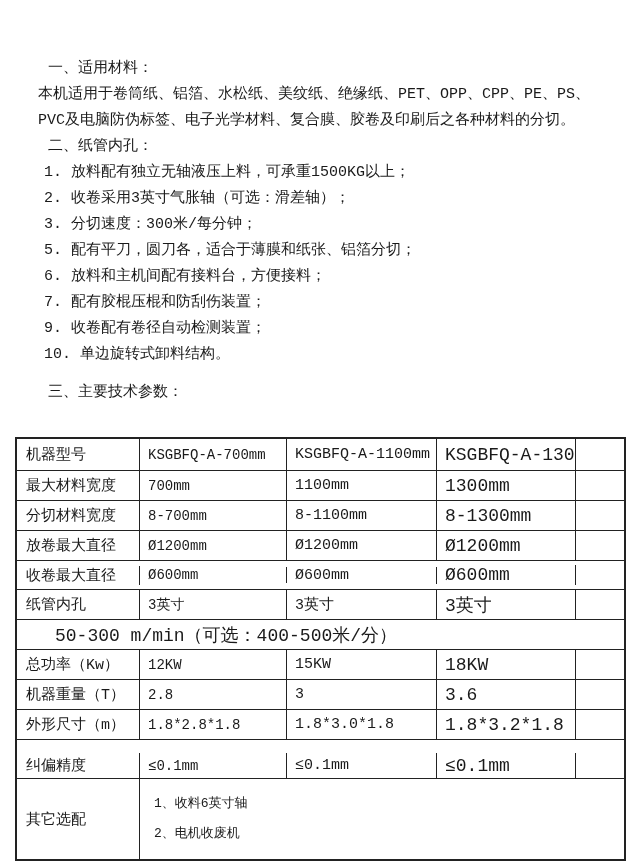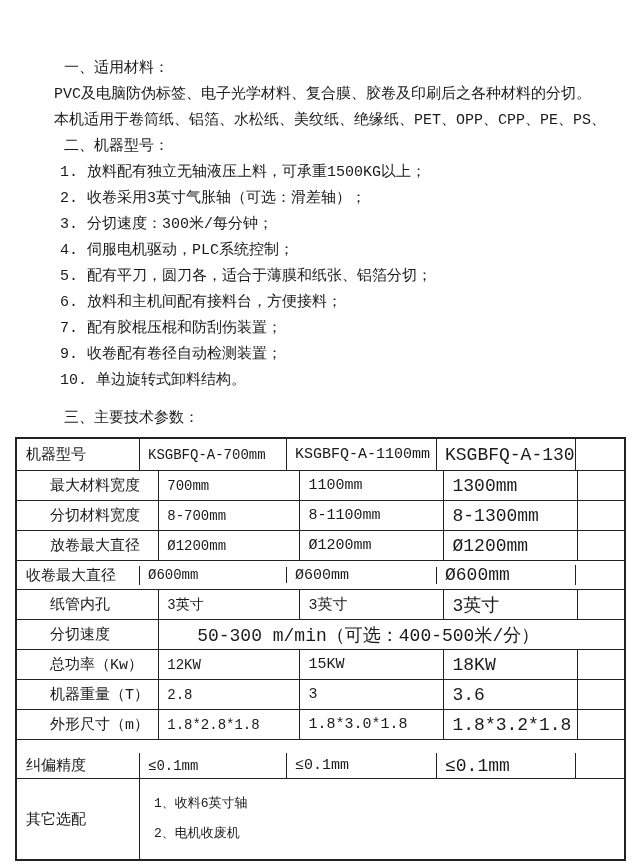--- a/index.html
+++ b/index.html
@@ -9,21 +9,20 @@
     height:868px;
     background:#ffffff;
     overflow:hidden;
     font-family:"Liberation Mono","DejaVu Sans Mono",monospace;
     color:#1a1a1a;
   }
   .doc{
     padding:56px 14px 0 38px;
     font-size:15px;
     line-height:26px;
-    margin-left:16px;
   }
   .heading{margin-left:10px;}
   .heading3{margin-top:12px;}
   .feature-item{margin-left:6px;}
   .spec-table{
     position:absolute;
     left:15px;
     top:437px;
     width:611px;
     box-sizing:border-box;
@@ -46,37 +45,36 @@
   .c4{width:139px;padding-left:8px;font-size:18px;}
   .c5{width:48px;}
   .cm{width:484px;padding-left:38px;font-size:18px;}
   .cm2{
     width:484px;
     display:block;
     padding:10px 0 0 14px;
     font-size:13px;
     line-height:30px;
   }
-  .h32{height:32px;} .h30{height:30px;padding-left:24px;} .h29{height:29px;align-items:center;}
+  .h32{height:32px;} .h30{height:30px;} .h29{height:29px;align-items:center;}
   .h26{height:26px;margin-top:13px;} .h80{height:80px;}
 </style>
 </head>
 <body>
 
 <div class="page">
 
   <div class="doc">
     <div class="heading">一、适用材料：</div>
+    <div class="body-line">本机适用于卷筒纸、铝箔、水松纸、美纹纸、绝缘纸、PET、OPP、CPP、PE、PS、</div>
     <div class="body-line">PVC及电脑防伪标签、电子光学材料、复合膜、胶卷及印刷后之各种材料的分切。</div>
-    <div class="body-line">本机适用于卷筒纸、铝箔、水松纸、美纹纸、绝缘纸、PET、OPP、CPP、PE、PS、</div>
-    <div class="heading">二、机器型号：</div>
+    <div class="heading">二、纸管内孔：</div>
     <div class="feature-item">1. 放料配有独立无轴液压上料，可承重1500KG以上；</div>
     <div class="feature-item">2. 收卷采用3英寸气胀轴（可选：滑差轴）；</div>
     <div class="feature-item">3. 分切速度：300米/每分钟；</div>
-    <div class="feature-item">4. 伺服电机驱动，PLC系统控制；</div>
     <div class="feature-item">5. 配有平刀，圆刀各，适合于薄膜和纸张、铝箔分切；</div>
     <div class="feature-item">6. 放料和主机间配有接料台，方便接料；</div>
     <div class="feature-item">7. 配有胶棍压棍和防刮伤装置；</div>
     <div class="feature-item">9. 收卷配有卷径自动检测装置；</div>
     <div class="feature-item">10. 单边旋转式卸料结构。</div>
     <div class="heading heading3">三、主要技术参数：</div>
   </div>
 
   <div class="spec-table">
 
@@ -122,21 +120,20 @@
 
     <div class="tr h30">
       <div class="td c1">纸管内孔</div>
       <div class="td c2">3英寸</div>
       <div class="td c3">3英寸</div>
       <div class="td c4">3英寸</div>
       <div class="td c5"></div>
     </div>
 
     <div class="tr h30">
-      <div class="td c1">分切速度</div>
       <div class="td cm">50-300 m/min（可选：400-500米/分）</div>
     </div>
 
     <div class="tr h30">
       <div class="td c1">总功率（Kw）</div>
       <div class="td c2">12KW</div>
       <div class="td c3">15KW</div>
       <div class="td c4">18KW</div>
       <div class="td c5"></div>
     </div>

